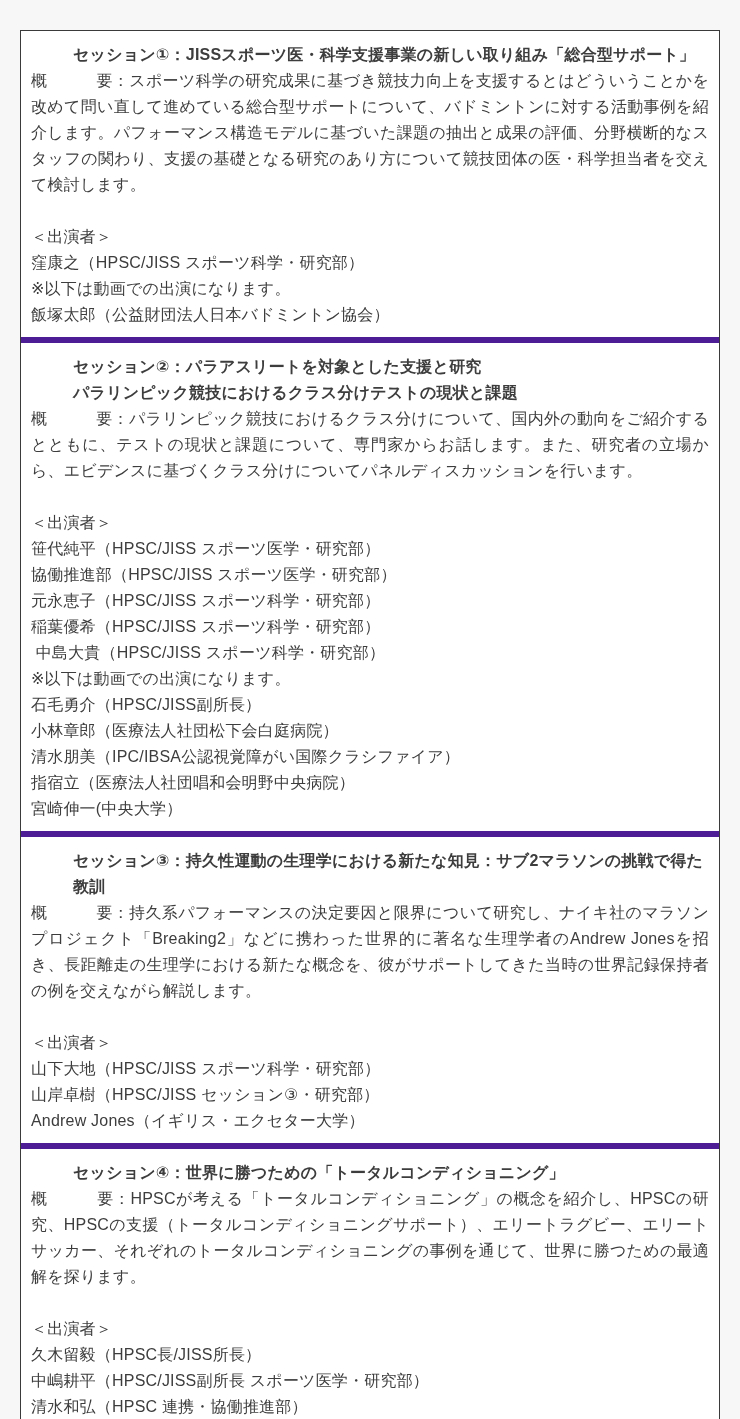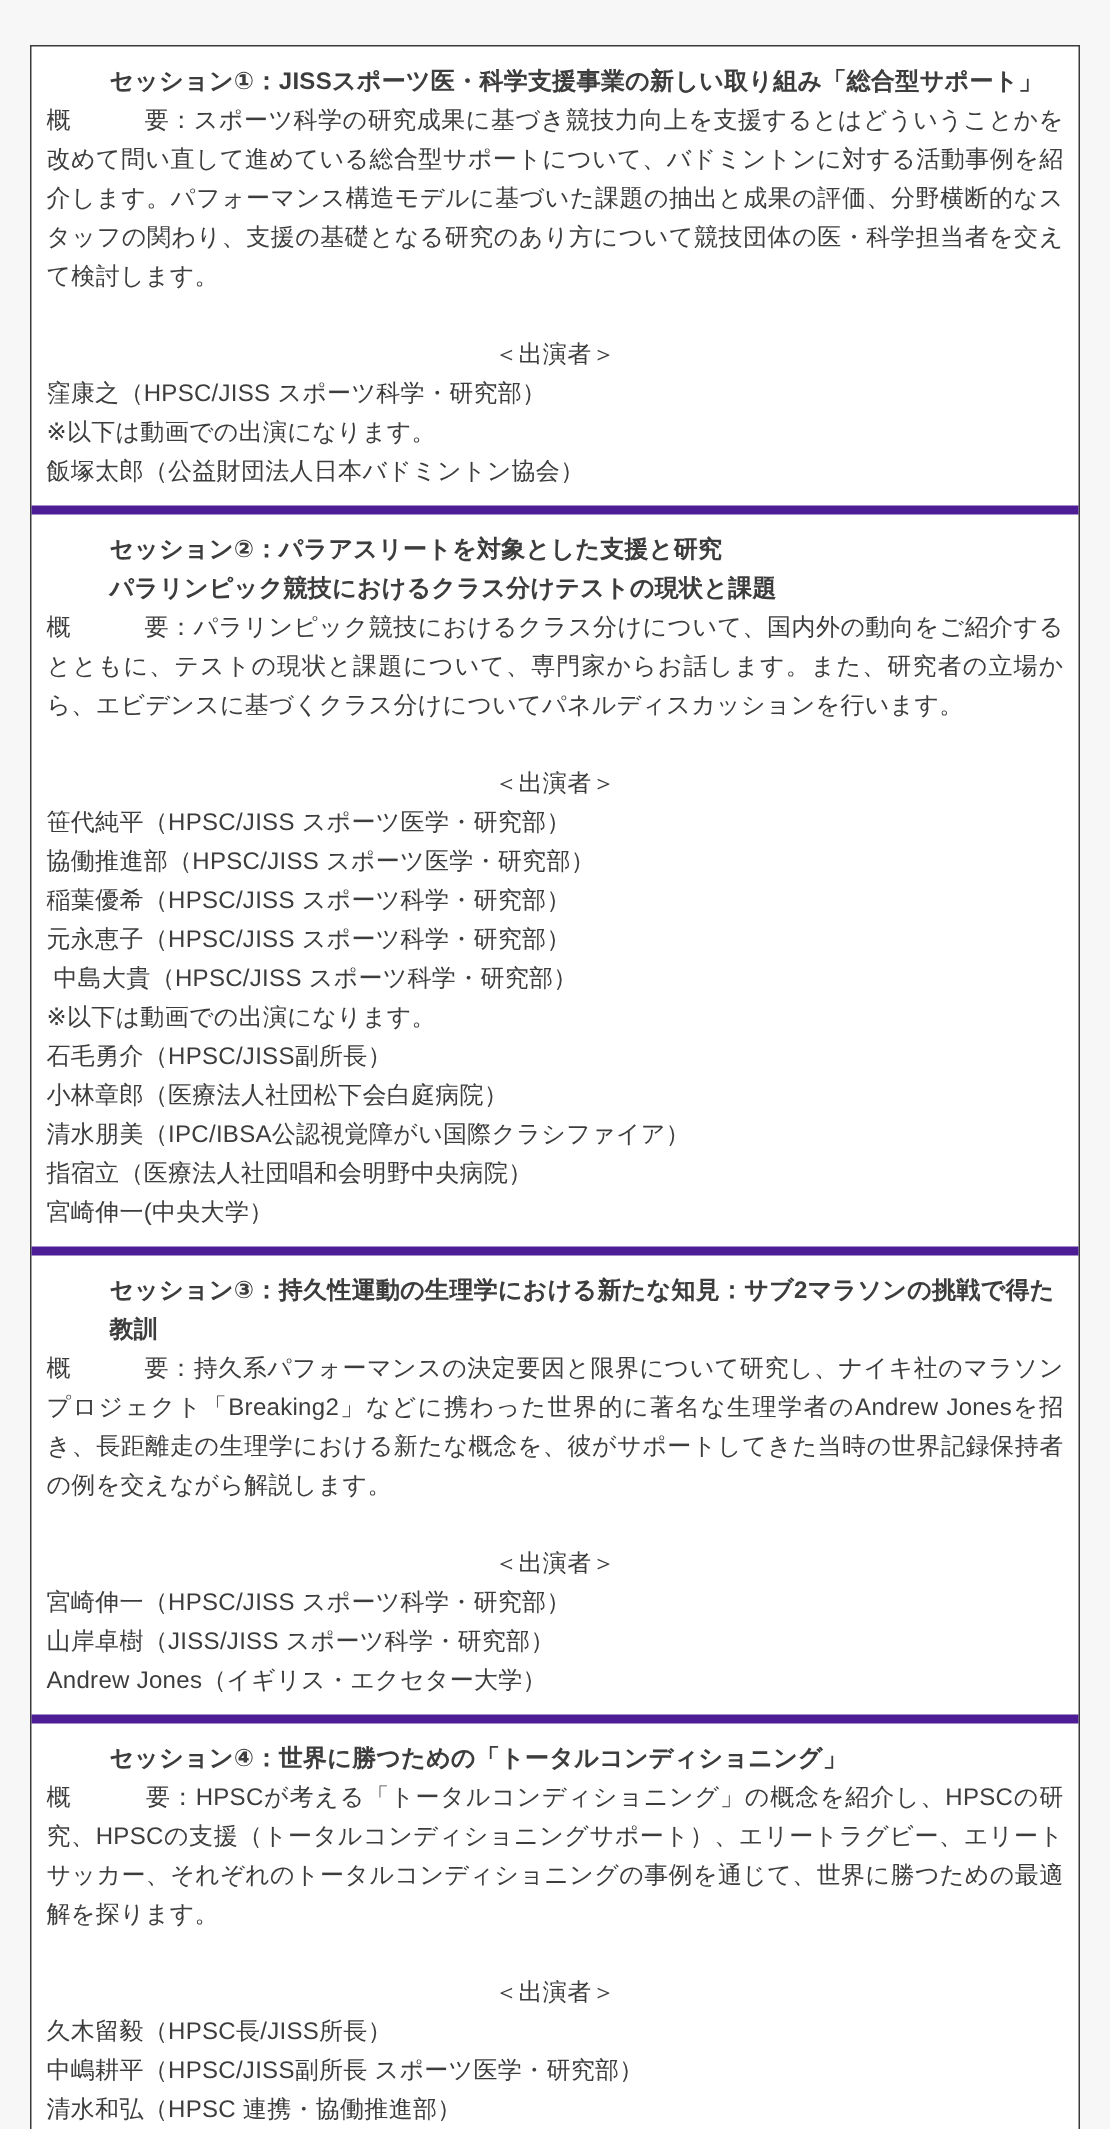--- a/index.html
+++ b/index.html
@@ -35,21 +35,20 @@
   .title-lines .title-line {
     font-weight: bold;
     margin-left: 42px;
   }
   .summary {
     text-align: justify;
     margin: 0 0 26px 0;
   }
   .cast-heading {
     margin: 0;
-    text-align: center;
   }
   .cast-list .cast-line {
     white-space: pre-wrap;
   }
 </style>
 </head>
 <body>
 
 <div class="page">
   <div class="sessions">
@@ -70,41 +69,41 @@
     <section class="session">
       <div class="title-lines">
           <div class="title-line">セッション②：パラアスリートを対象とした支援と研究</div>
           <div class="title-line">パラリンピック競技におけるクラス分けテストの現状と課題</div>
         </div>
       <p class="summary">概　　　要：パラリンピック競技におけるクラス分けについて、国内外の動向をご紹介するとともに、テストの現状と課題について、専門家からお話します。また、研究者の立場から、エビデンスに基づくクラス分けについてパネルディスカッションを行います。</p>
       <div class="cast-heading">＜出演者＞</div>
       <div class="cast-list">
           <div class="cast-line">笹代純平（HPSC/JISS スポーツ医学・研究部）</div>
           <div class="cast-line">協働推進部（HPSC/JISS スポーツ医学・研究部）</div>
+          <div class="cast-line">元永恵子（HPSC/JISS スポーツ科学・研究部）</div>
           <div class="cast-line">稲葉優希（HPSC/JISS スポーツ科学・研究部）</div>
-          <div class="cast-line">元永恵子（HPSC/JISS スポーツ科学・研究部）</div>
           <div class="cast-line">&nbsp;中島大貴（HPSC/JISS スポーツ科学・研究部）</div>
           <div class="cast-line">※以下は動画での出演になります。</div>
           <div class="cast-line">石毛勇介（HPSC/JISS副所長）</div>
           <div class="cast-line">小林章郎（医療法人社団松下会白庭病院）</div>
           <div class="cast-line">清水朋美（IPC/IBSA公認視覚障がい国際クラシファイア）</div>
           <div class="cast-line">指宿立（医療法人社団唱和会明野中央病院）</div>
           <div class="cast-line">宮崎伸一(中央大学）</div>
         </div>
     </section>
 
     <section class="session">
       <div class="title-lines">
           <div class="title-line">セッション③：持久性運動の生理学における新たな知見：サブ2マラソンの挑戦で得た教訓</div>
         </div>
       <p class="summary">概　　　要：持久系パフォーマンスの決定要因と限界について研究し、ナイキ社のマラソンプロジェクト「Breaking2」などに携わった世界的に著名な生理学者のAndrew Jonesを招き、長距離走の生理学における新たな概念を、彼がサポートしてきた当時の世界記録保持者の例を交えながら解説します。</p>
       <div class="cast-heading">＜出演者＞</div>
       <div class="cast-list">
-          <div class="cast-line">宮崎伸一（HPSC/JISS スポーツ科学・研究部）</div>
-          <div class="cast-line">山岸卓樹（JISS/JISS スポーツ科学・研究部）</div>
+          <div class="cast-line">山下大地（HPSC/JISS スポーツ科学・研究部）</div>
+          <div class="cast-line">山岸卓樹（HPSC/JISS セッション③・研究部）</div>
           <div class="cast-line">Andrew Jones（イギリス・エクセター大学）</div>
         </div>
     </section>
 
     <section class="session">
       <div class="title-lines">
           <div class="title-line">セッション④：世界に勝つための「トータルコンディショニング」</div>
         </div>
       <p class="summary">概　　　要：HPSCが考える「トータルコンディショニング」の概念を紹介し、HPSCの研究、HPSCの支援（トータルコンディショニングサポート）、エリートラグビー、エリートサッカー、それぞれのトータルコンディショニングの事例を通じて、世界に勝つための最適解を探ります。</p>
       <div class="cast-heading">＜出演者＞</div>

